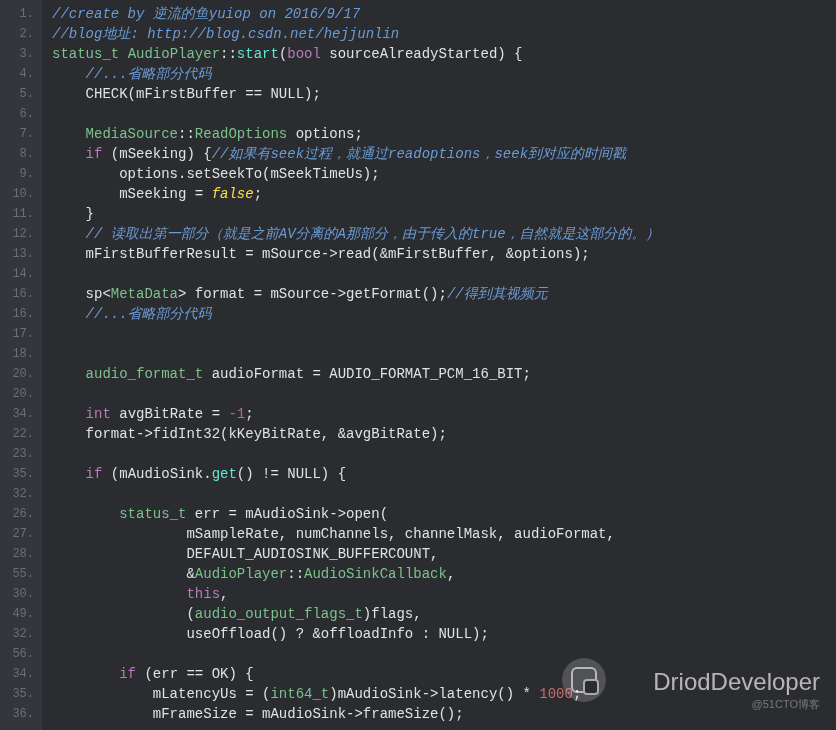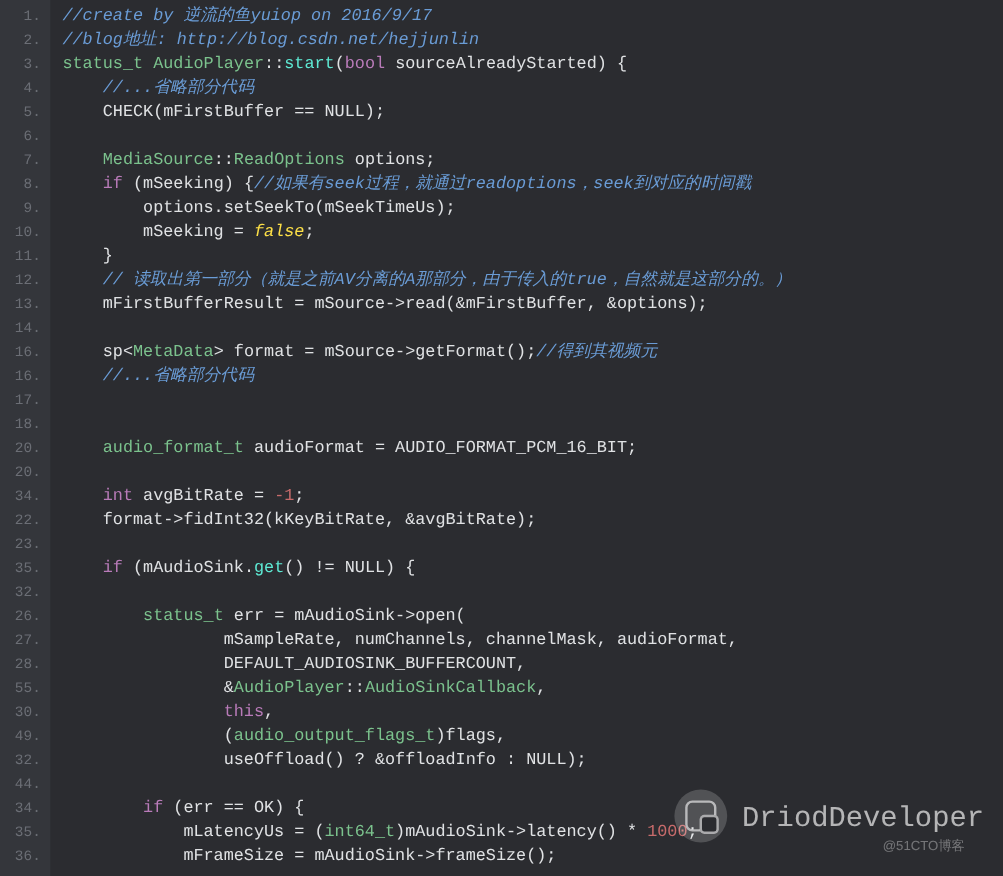--- a/index.html
+++ b/index.html
@@ -65,28 +65,28 @@
     width:12px;height:12px;
     border:2.5px solid rgba(255,255,255,0.6);
     border-radius:4px;
     background:#2b2c30;
   }
   .watermark-text {
     position: absolute;
     bottom: 34px;
     right: 16px;
     color: rgba(255,255,255,0.65);
-    font-family: Liberation Mono, monospace;
+    font-family: Liberation Sans, sans-serif;
     font-size: 24px;
     font-weight: 300;
   }
   .watermark-sub {
     position: absolute;
     bottom: 18px;
-    right: 32px;
+    right: 16px;
     color: rgba(255,255,255,0.35);
     font-family: sans-serif;
     font-size: 11px;
   }
 </style>
 </head>
 <body>
 
 <div class="editor">
   <div class="gutter" id="gutter">
@@ -115,21 +115,21 @@
       <div>23.</div>
       <div>35.</div>
       <div>32.</div>
       <div>26.</div>
       <div>27.</div>
       <div>28.</div>
       <div>55.</div>
       <div>30.</div>
       <div>49.</div>
       <div>32.</div>
-      <div>44.</div>
+      <div>56.</div>
       <div>34.</div>
       <div>35.</div>
       <div>36.</div>
     </div>
   <div class="code" id="code"><div class="line"><span class="c-comment">//create by 逆流的鱼yuiop on 2016/9/17</span></div><div class="line"><span class="c-comment">//blog地址: http://blog.csdn.net/hejjunlin</span></div><div class="line"><span class="c-type">status_t </span><span class="c-type">AudioPlayer</span><span class="c-op">::</span><span class="c-func">start</span><span class="c-op">(</span><span class="c-keyword">bool</span><span class="c-op"> sourceAlreadyStarted) {</span></div><div class="line"><span class="c-op">    </span><span class="c-comment">//...省略部分代码</span></div><div class="line"><span class="c-op">    CHECK(mFirstBuffer == NULL);</span></div><div class="line"><span class="c-op"></span></div><div class="line"><span class="c-op">    </span><span class="c-type">MediaSource</span><span class="c-op">::</span><span class="c-type">ReadOptions</span><span class="c-op"> options;</span></div><div class="line"><span class="c-op">    </span><span class="c-keyword">if</span><span class="c-op"> (mSeeking) {</span><span class="c-comment">//如果有seek过程，就通过readoptions，seek到对应的时间戳</span></div><div class="line"><span class="c-op">        options.setSeekTo(mSeekTimeUs);</span></div><div class="line"><span class="c-op">        mSeeking = </span><span class="c-bool">false</span><span class="c-op">;</span></div><div class="line"><span class="c-op">    }</span></div><div class="line"><span class="c-op">    </span><span class="c-comment">// 读取出第一部分（就是之前AV分离的A那部分，由于传入的true，自然就是这部分的。）</span></div><div class="line"><span class="c-op">    mFirstBufferResult = mSource-&gt;read(&amp;mFirstBuffer, &amp;options);</span></div><div class="line"><span class="c-op"></span></div><div class="line"><span class="c-op">    sp&lt;</span><span class="c-type">MetaData</span><span class="c-op">&gt; format = mSource-&gt;getFormat();</span><span class="c-comment">//得到其视频元</span></div><div class="line"><span class="c-op">    </span><span class="c-comment">//...省略部分代码</span></div><div class="line"><span class="c-op"></span></div><div class="line"><span class="c-op"></span></div><div class="line"><span class="c-op">    </span><span class="c-type">audio_format_t</span><span class="c-op"> audioFormat = AUDIO_FORMAT_PCM_16_BIT;</span></div><div class="line"><span class="c-op"></span></div><div class="line"><span class="c-op">    </span><span class="c-keyword">int</span><span class="c-op"> avgBitRate = </span><span class="c-number">-1</span><span class="c-op">;</span></div><div class="line"><span class="c-op">    format-&gt;fidInt32(kKeyBitRate, &amp;avgBitRate);</span></div><div class="line"><span class="c-op"></span></div><div class="line"><span class="c-op">    </span><span class="c-keyword">if</span><span class="c-op"> (mAudioSink.</span><span class="c-func">get</span><span class="c-op">() != NULL) {</span></div><div class="line"><span class="c-op"></span></div><div class="line"><span class="c-op">        </span><span class="c-type">status_t</span><span class="c-op"> err = mAudioSink-&gt;open(</span></div><div class="line"><span class="c-op">                mSampleRate, numChannels, channelMask, audioFormat,</span></div><div class="line"><span class="c-op">                DEFAULT_AUDIOSINK_BUFFERCOUNT,</span></div><div class="line"><span class="c-op">                &amp;</span><span class="c-type">AudioPlayer</span><span class="c-op">::</span><span class="c-type">AudioSinkCallback</span><span class="c-op">,</span></div><div class="line"><span class="c-op">                </span><span class="c-keyword">this</span><span class="c-op">,</span></div><div class="line"><span class="c-op">                (</span><span class="c-type">audio_output_flags_t</span><span class="c-op">)flags,</span></div><div class="line"><span class="c-op">                useOffload() ? &amp;offloadInfo : NULL);</span></div><div class="line"><span class="c-op"></span></div><div class="line"><span class="c-op">        </span><span class="c-keyword">if</span><span class="c-op"> (err == OK) {</span></div><div class="line"><span class="c-op">            mLatencyUs = (</span><span class="c-type">int64_t</span><span class="c-op">)mAudioSink-&gt;latency() * </span><span class="c-number">1000</span><span class="c-op">;</span></div><div class="line"><span class="c-op">            mFrameSize = mAudioSink-&gt;frameSize();</span></div></div>
 </div>
 
 <div class="watermark-logo">
     <span></span>
   </div>

